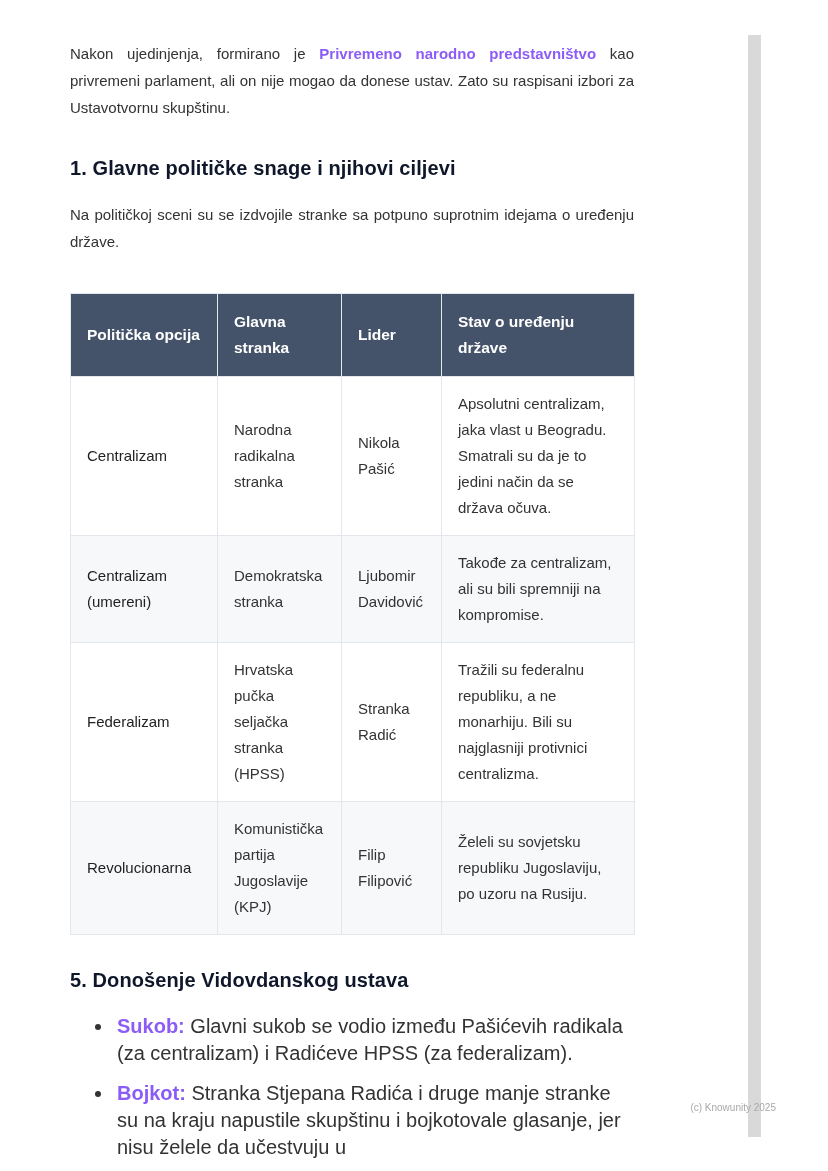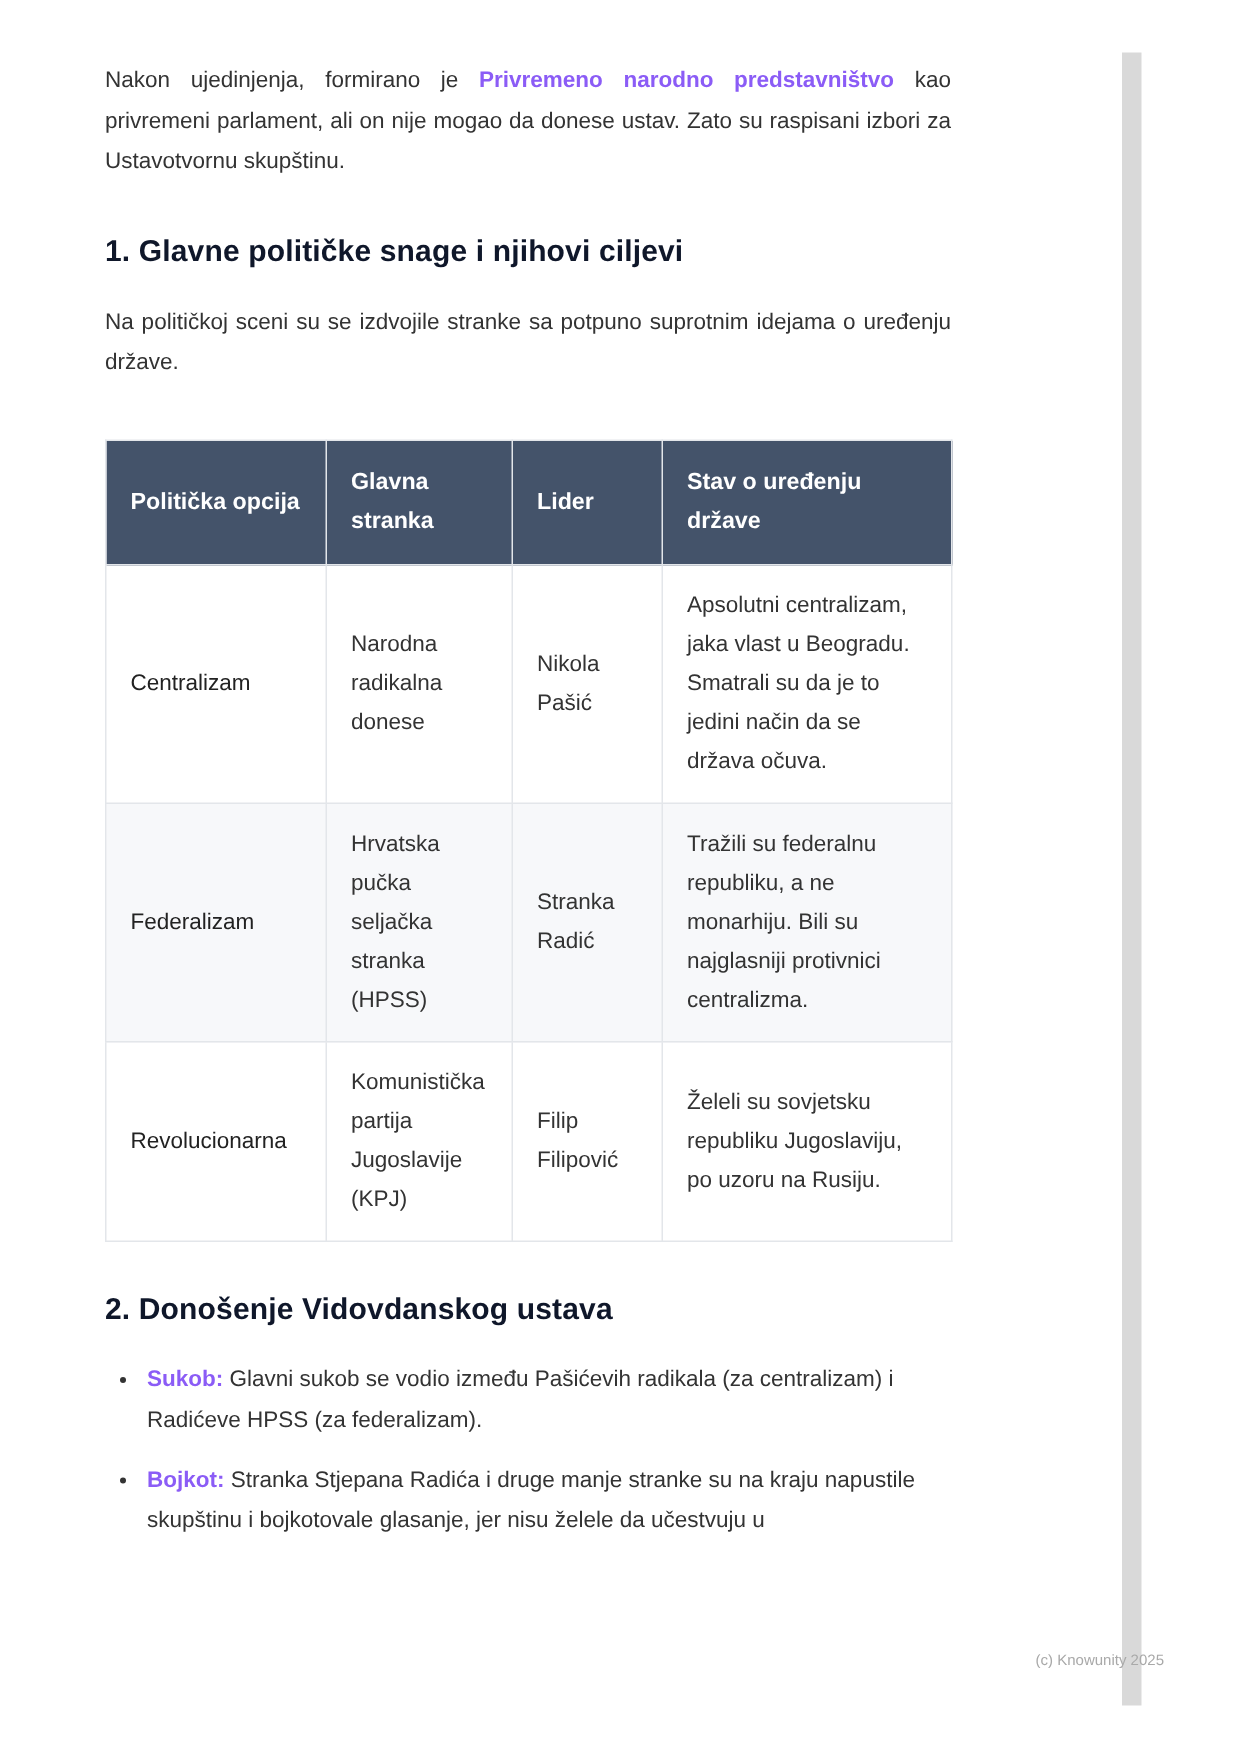--- a/index.html
+++ b/index.html
@@ -60,25 +60,26 @@
   }
   tbody tr:nth-child(even) { background: #f7f8fa; }
   td.col-label { font-weight: 400; color: #222222; }
   .section2-para { margin-top: 0; }
   ul {
     margin: 16px 0 0 0;
     padding-left: 25px;
     list-style: disc;
   }
   li {
-    font-size: 15px;
+    font-size: 20px;
     line-height: 27px;
     color: #333333;
     margin-bottom: 13px;
     padding-left: 3px;
+    margin-left: 19px;
   }
   li::marker { color: #333333; }
   .scrollbar {
     position: absolute;
     right: 67px;
     top: 35px;
     width: 13px;
     height: 1102px;
     background: #d9d9d9;
   }
@@ -114,40 +115,46 @@
       <tr>
         <th>Politička opcija</th>
         <th>Glavna stranka</th>
         <th>Lider</th>
         <th>Stav o uređenju države</th>
       </tr>
     </thead>
     <tbody>
       <tr>
         <td class="col-label">Centralizam</td>
-        <td>Narodna radikalna donese</td>
+        <td>Narodna radikalna stranka</td>
         <td>Nikola Pašić</td>
         <td>Apsolutni centralizam, jaka vlast u Beogradu. Smatrali su da je to jedini način da se država očuva.</td>
+      </tr>
+      <tr>
+        <td class="col-label">Centralizam (umereni)</td>
+        <td>Demokratska stranka</td>
+        <td>Ljubomir Davidović</td>
+        <td>Takođe za centralizam, ali su bili spremniji na kompromise.</td>
       </tr>
       <tr>
         <td class="col-label">Federalizam</td>
         <td>Hrvatska pučka seljačka stranka (HPSS)</td>
         <td>Stranka Radić</td>
         <td>Tražili su federalnu republiku, a ne monarhiju. Bili su najglasniji protivnici centralizma.</td>
       </tr>
       <tr>
         <td class="col-label">Revolucionarna</td>
         <td>Komunistička partija Jugoslavije (KPJ)</td>
         <td>Filip Filipović</td>
         <td>Želeli su sovjetsku republiku Jugoslaviju, po uzoru na Rusiju.</td>
       </tr>
     </tbody>
   </table>
 
-  <h2 style="margin-top:34px">2. Donošenje Vidovdanskog ustava</h2>
+  <h2 style="margin-top:34px">5. Donošenje Vidovdanskog ustava</h2>
 
 
   <ul>
     <li><strong>Sukob:</strong><span> Glavni sukob se vodio između Pašićevih radikala (za centralizam) i Radićeve HPSS (za federalizam).</span></li>
     <li><strong>Bojkot:</strong><span> Stranka Stjepana Radića i druge manje stranke su na kraju napustile skupštinu i bojkotovale glasanje, jer nisu želele da učestvuju u</span></li>
   </ul>
 
 </div>
 
 <div class="scrollbar"></div>

